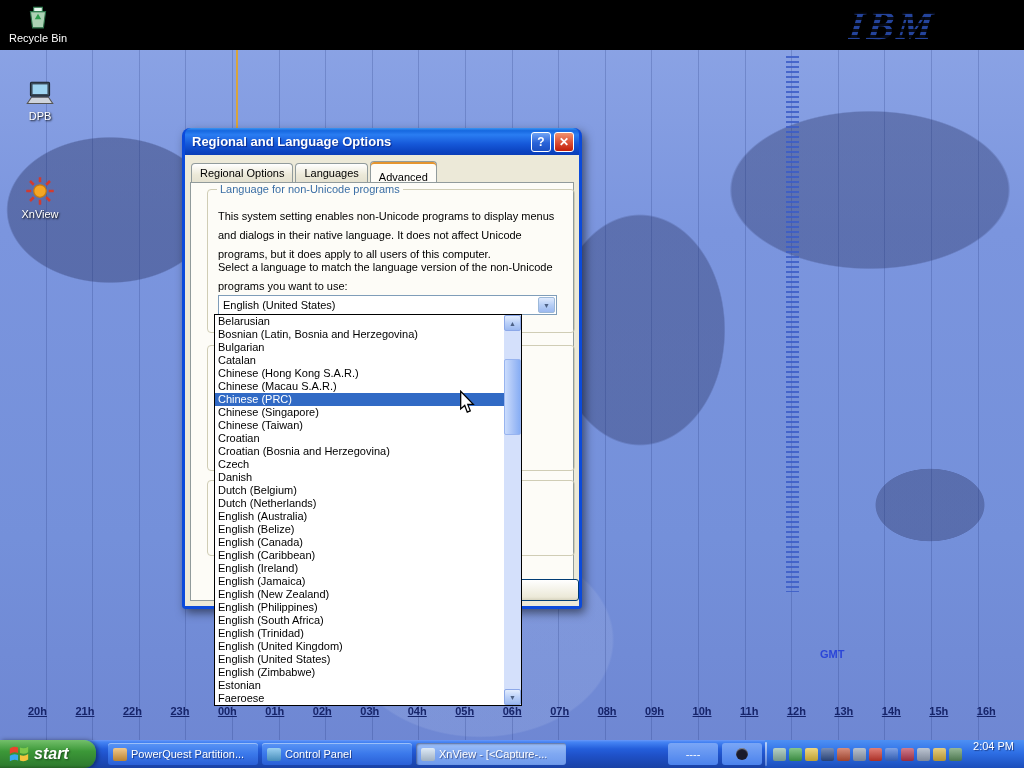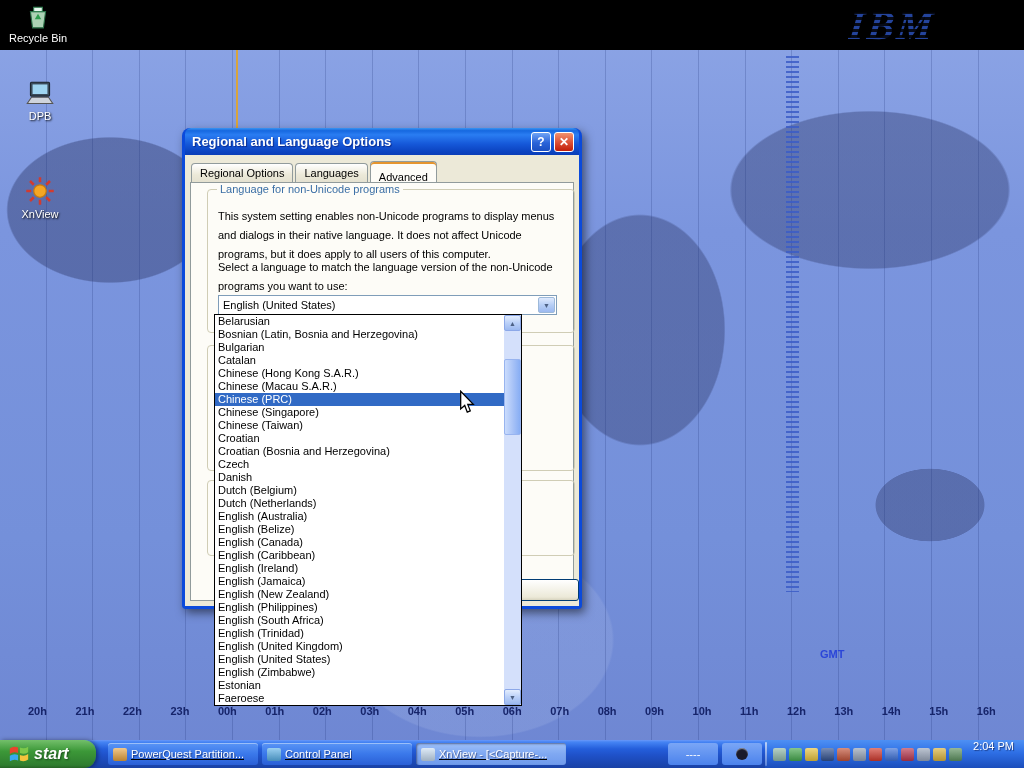--- a/index.html
+++ b/index.html
@@ -19,21 +19,21 @@
       linear-gradient(180deg,#8ea6e6 0%, #7b95de 30%, #7490da 70%, #6e86d2 100%); }
   .topband { position:absolute; left:0; top:0; width:1024px; height:50px; background:#000; }
   .ibm-logo { position:absolute; right:88px; top:2px; font:italic 900 40px "Liberation Serif", serif;
       letter-spacing:3px; background:repeating-linear-gradient(180deg,#24449c 0 3px, #060a18 3px 6px);
       -webkit-background-clip:text; background-clip:text; color:transparent; transform:skewX(-6deg); }
   .hatch { position:absolute; left:786px; top:56px; width:13px; height:536px;
       background:repeating-linear-gradient(180deg,#3b5cc6 0 2px, transparent 2px 5px); opacity:.85; }
   .orange-line { position:absolute; left:236px; top:50px; width:2px; height:85px; background:#d9a43c; }
   .gmt { position:absolute; left:820px; top:648px; font-size:11px; font-weight:bold; color:#2b46d8; }
   .hours { position:absolute; left:28px; right:28px; top:705px; display:flex; justify-content:space-between; }
-  .hours span { font-size:11px; font-weight:600; color:#16246a; }
+  .hours span { font-size:11px; font-weight:600; color:#16246a;text-decoration:underline; }
 
   
   .dicon { position:absolute; width:60px; text-align:center; cursor:default; }
   .dicon .lbl { display:block; margin-top:2px; font-size:11px; color:#fff;
       text-shadow:1px 1px 2px #000; line-height:12px; }
   .dicon svg { display:block; margin:0 auto; }
   #icon-recycle { left:8px; top:4px; }
   #icon-dpb { left:10px; top:80px; }
   #icon-xnview { left:10px; top:176px; }
 
@@ -102,21 +102,21 @@
   .cursor { position:absolute; left:456px; top:390px; z-index:30; }
 
   
   .taskbar { position:absolute; left:0; bottom:0; width:1024px; height:28px; z-index:20;
       background:linear-gradient(180deg,#6b99f8 0,#4584f4 2px,#245edb 9px,#1f51c8 55%,#1941a5 100%); }
   .start-btn { position:absolute; left:0; top:0; width:96px; height:28px; border-radius:0 12px 12px 0;
       background:linear-gradient(180deg,#73bf6b 0,#3c9838 40%,#2f7d2f 90%,#256325 100%);
       display:flex; align-items:center; padding-left:8px; box-shadow:2px 0 4px rgba(0,0,0,.4); }
   .start-btn .s-text { font:italic bold 16px "Liberation Sans", sans-serif; color:#fff;
       text-shadow:1px 1px 2px #1c4a1c; margin-left:4px; }
-  .task-buttons { position:absolute; left:108px; top:3px; display:flex; gap:4px;text-decoration:underline; }
+  .task-buttons { position:absolute; left:108px; top:3px; display:flex; gap:4px; }
   .tk-btn { width:150px; height:22px; border-radius:3px; display:flex; align-items:center;
       padding:0 5px; background:linear-gradient(180deg,#5a95f6,#3a78ea 50%,#2a5fd6);
       box-shadow:inset 0 1px 0 rgba(255,255,255,.4); }
   .tk-btn.active { background:linear-gradient(180deg,#9dc0f8,#7fa8f2 50%,#6f9aec);
       box-shadow:inset 1px 1px 2px rgba(0,0,30,.45); }
   .tk-ico { width:14px; height:13px; border-radius:2px; margin-right:4px; flex:none;
       background-image:linear-gradient(rgba(255,255,255,.4),rgba(0,0,0,.2)); }
   .tk-label { font-size:11px; color:#fff; white-space:nowrap; overflow:hidden;
       text-overflow:ellipsis; text-shadow:1px 1px 1px rgba(0,0,40,.5); }
   .deskband1 { position:absolute; left:668px; top:3px; width:50px; height:22px; border-radius:3px;

